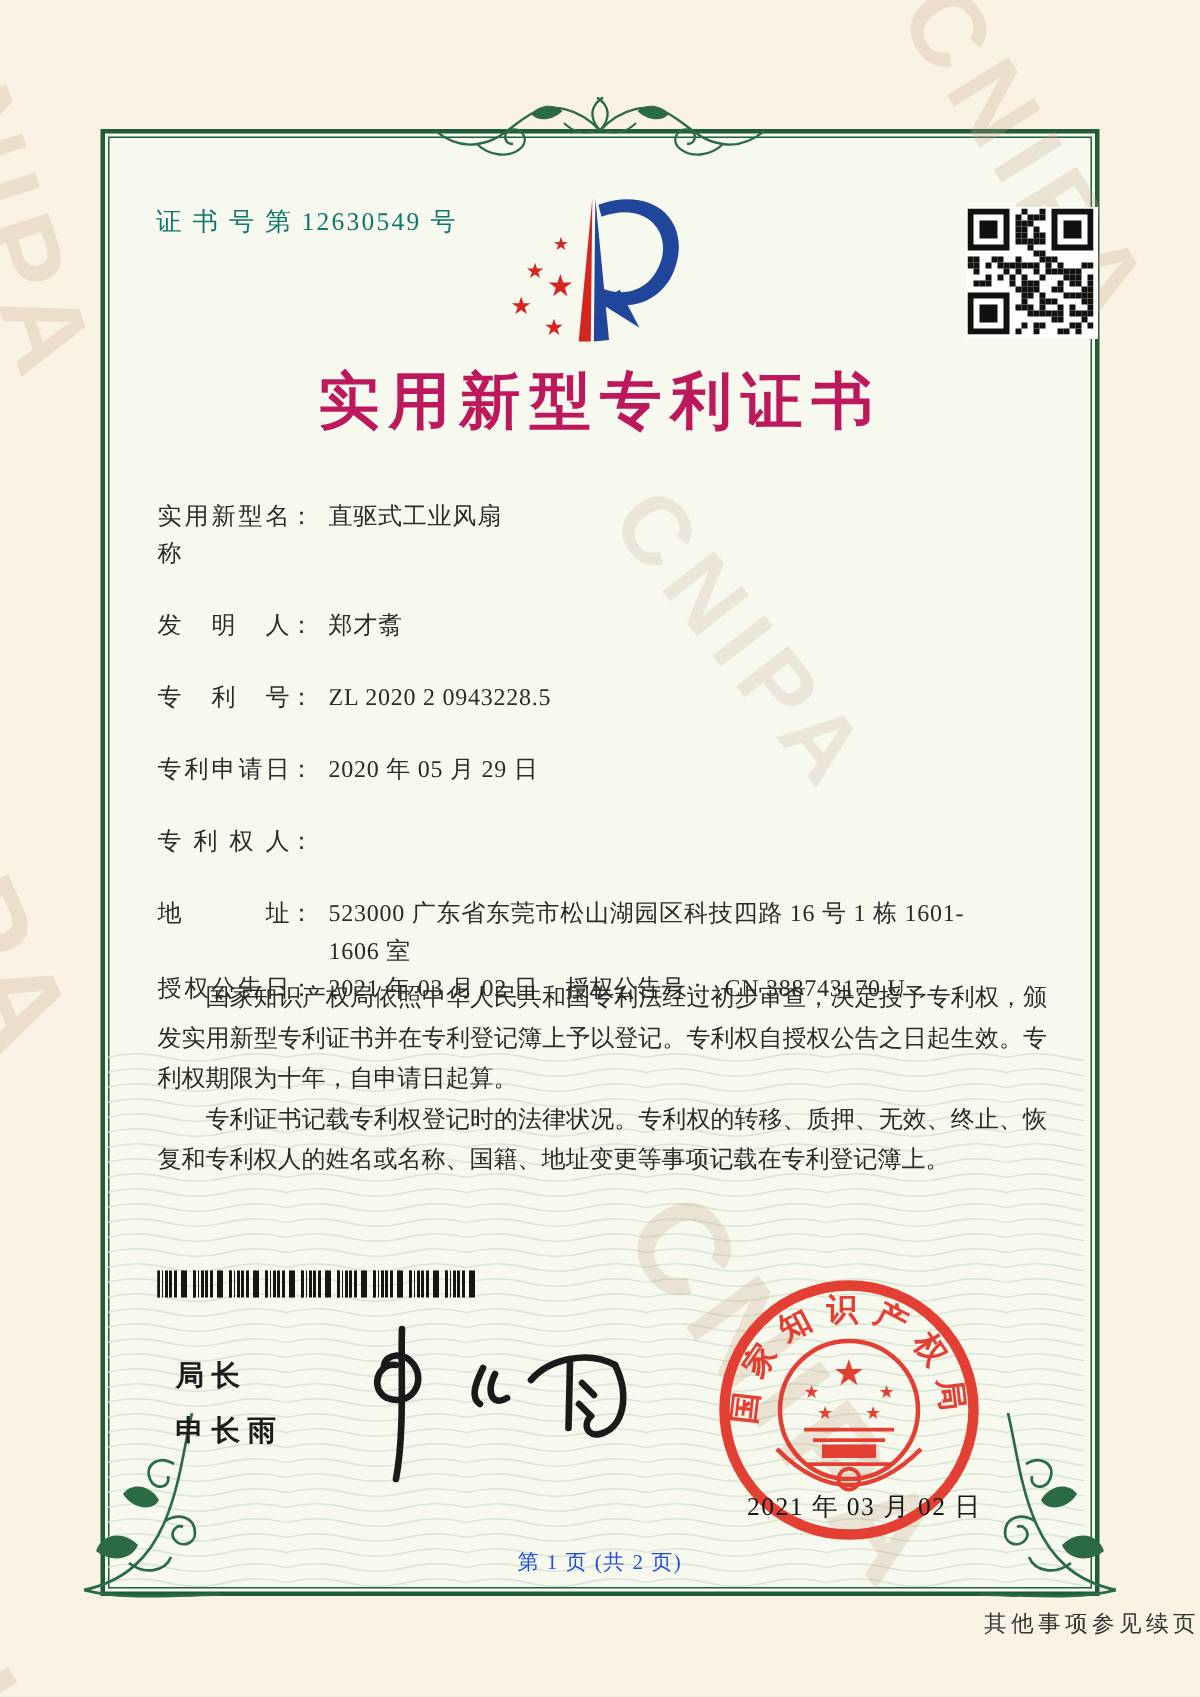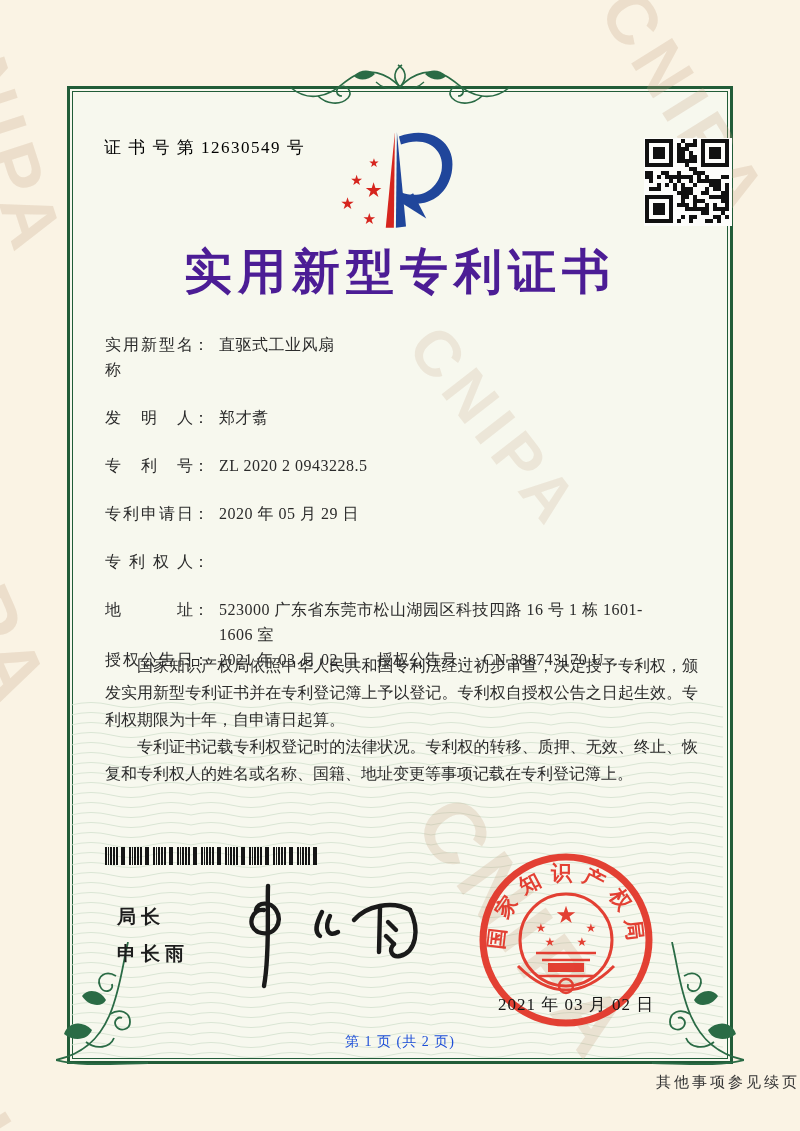--- a/index.html
+++ b/index.html
@@ -16,25 +16,25 @@
   
   .wm{position:absolute;z-index:2;font-family:"Liberation Sans","DejaVu Sans",sans-serif;
       font-weight:bold;color:rgba(196,162,132,0.26);letter-spacing:8px;pointer-events:none;
       transform-origin:left top;white-space:nowrap;}
 
   
   .orn{position:absolute;z-index:3;pointer-events:none;}
 
   
   .abs{position:absolute;z-index:4;}
-  .cert-no{left:104px;top:136px;font-size:17px;letter-spacing:1.5px;color:#000000;}
+  .cert-no{left:104px;top:136px;font-size:17px;letter-spacing:1.5px;color:#0f766e;}
   .logo{left:328px;top:122px;}
   .qr{left:644px;top:138px;width:86px;height:86px;background:#fdfdfb;padding:1px;}
-  .title{left:0;right:0;top:240px;text-align:center;font-size:48px;font-weight:bold;
-         letter-spacing:6px;color:#4c1d95;}
+  .title{left:0;right:0;top:240px;text-align:center;font-size:41px;font-weight:bold;
+         letter-spacing:6px;color:#be185d;}
 
   .fields{left:105px;top:332px;width:575px;font-size:16px;}
   .frow{display:flex;align-items:flex-start;line-height:25px;margin-bottom:23px;}
   .f-label{flex:0 0 88px;text-align:justify;text-align-last:justify;}
   .f-colon{flex:0 0 auto;}
   .f-value{margin-left:10px;letter-spacing:0.5px;}
   .frow-addr{margin-bottom:0;}
   .frow-addr .f-value{width:448px;line-height:25px;}
   .f-label2{margin-left:18px;}
 

